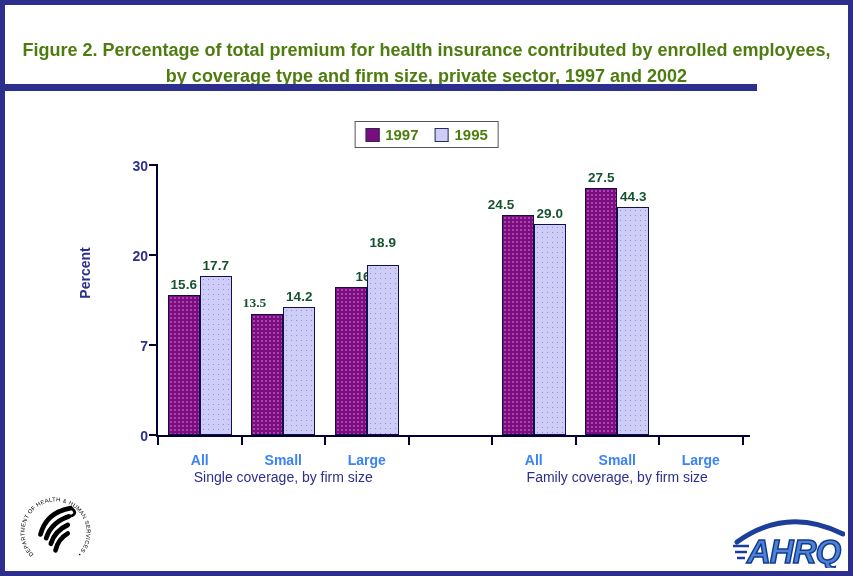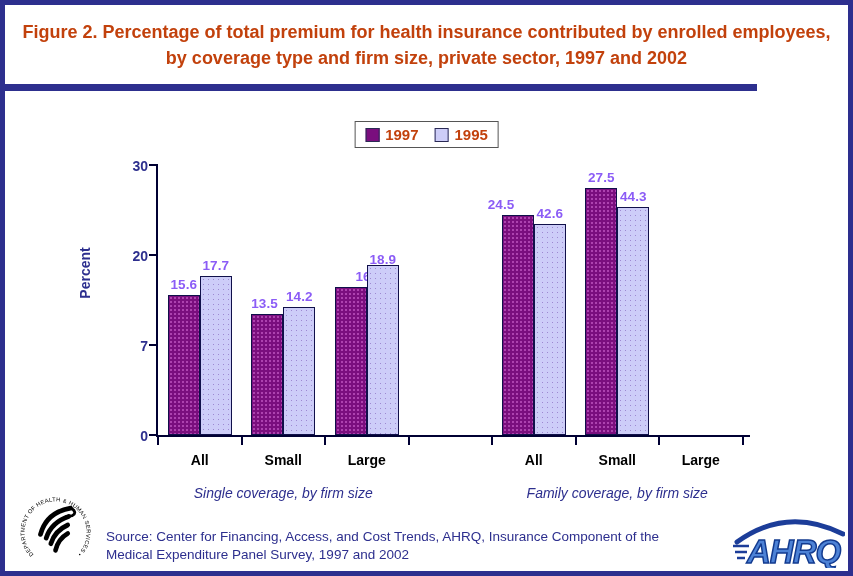--- a/index.html
+++ b/index.html
@@ -2,33 +2,33 @@
 <html><head>
 <meta charset="utf-8">
 <style>
   html,body{margin:0;padding:0;background:#ffffff;}
   .page{
     position:relative;width:853px;height:576px;box-sizing:border-box;
     border:5px solid #2d2f8e;background:#ffffff;overflow:hidden;
     font-family:"Liberation Sans",sans-serif;
   }
   .title{
-    margin:14px 6px 0 6px;text-align:center;font-weight:bold;font-size:18px;
-    line-height:1.45;color:#c2410c;
+    margin:32px 6px 0 6px;text-align:center;font-weight:bold;font-size:18px;
+    line-height:1.45;color:#4d7c0f;
   }
   .divider{position:absolute;left:0;top:79px;width:752px;height:7px;background:#2d2f8e;}
   .legend{
     position:absolute;top:116px;left:50%;transform:translateX(-50%);
     display:flex;align-items:center;gap:6px;background:#fff;
     border:1px solid #555;padding:4px 10px;
   }
   .swatch{display:inline-block;width:12px;height:12px;border:1px solid #2a2a55;}
   .s1997{background:#7a0e7e;}
   .s2002{background:#cdcdf8;}
-  .legend-label{font-weight:bold;font-size:15px;color:#c2410c;}
+  .legend-label{font-weight:bold;font-size:15px;color:#4d7c0f;}
   .legend-label.first{margin-right:10px;}
   .ylabel{
     position:absolute;left:80px;top:268px;transform:translate(-50%,-50%) rotate(-90deg);
     font-weight:bold;font-size:14px;color:#2d2f8e;white-space:nowrap;
   }
   .plot{
     position:absolute;left:151px;top:160px;width:592px;height:270px;
     border-left:2px solid #000033;border-bottom:2px solid #000033;
   }
   .col{position:absolute;top:0;height:100%;}
@@ -38,33 +38,33 @@
     background-image:radial-gradient(rgba(235,130,235,0.45) 0.8px, transparent 0.9px);
     background-size:4px 4px;
   }
   .bar.b1{
     background-color:#cdcdf8;
     background-image:radial-gradient(rgba(110,70,170,0.5) 0.8px, transparent 0.9px);
     background-size:5px 5px;
   }
   .bar-value{
     position:absolute;transform:translateX(-50%);font-weight:bold;font-size:13.5px;
-    color:#8b5cf6;white-space:nowrap;
+    color:#14532d;white-space:nowrap;
   }
   .xtick{position:absolute;width:2px;height:8px;bottom:-10px;background:#000033;}
   .ytick{position:absolute;width:9px;height:2px;left:-9px;background:#000033;}
   .ytick-label{
     position:absolute;left:-50px;width:40px;text-align:right;
     font-weight:bold;font-size:14px;color:#2d2f8e;
   }
   .xlabels,.grouplabels{position:absolute;left:153px;width:592px;height:18px;}
   .xlabels{top:447px;}
-  .grouplabels{top:480px;font-style:italic;}
+  .grouplabels{top:464px;}
   .cat-label{
-    position:absolute;transform:translateX(-50%);font-weight:bold;font-size:14px;color:#000000;
+    position:absolute;transform:translateX(-50%);font-weight:bold;font-size:14px;color:#3b82f6;
     white-space:nowrap;
   }
   .group-label{
     position:absolute;transform:translateX(-50%);font-size:14px;color:#2d2f8e;white-space:nowrap;
   }
   .hhs{position:absolute;left:12px;top:489px;}
   .source{
     position:absolute;left:101px;top:523px;width:640px;
     font-size:13.5px;line-height:1.35;color:#2d2f8e;
   }
@@ -106,35 +106,35 @@
       <div class="xtick" style="left: 500px;"></div>
       <div class="xtick" style="left: 583.5px;"></div>
       <div class="col" style="left: 0px; width: 83.5px;">
         <div class="bar b0" style="left: 9.75px; width: 32px; height: 140.4px;"></div>
         <div class="bar-value" style="left: 25.75px; bottom: 143.4px;">15.6</div>
         <div class="bar b1" style="left: 41.75px; width: 32px; height: 159.3px;"></div>
         <div class="bar-value" style="left: 57.75px; bottom: 162.3px;">17.7</div>
       </div>
       <div class="col" style="left: 83.5px; width: 83.5px;">
         <div class="bar b0" style="left: 9.75px; width: 32px; height: 121.5px;"></div>
-        <div class="bar-value" style="left: 23px; bottom: 124.5px;">13.5</div>
+        <div class="bar-value" style="left: 13px; bottom: 124.5px; font-family: Liberation Serif, serif;">13.5</div>
         <div class="bar b1" style="left: 41.75px; width: 32px; height: 127.8px;"></div>
         <div class="bar-value" style="left: 57.75px; bottom: 130.8px;">14.2</div>
       </div>
       <div class="col" style="left: 167px; width: 83.5px;">
         <div class="bar b0" style="left: 9.75px; width: 32px; height: 147.6px;"></div>
         <div class="bar-value" style="left: 25.75px; bottom: 150.6px; margin-left: 18px;">16.4</div>
         <div class="bar b1" style="left: 41.75px; width: 32px; height: 170.1px;"></div>
-        <div class="bar-value" style="left: 57.75px; bottom: 168px;">18.9</div>
+        <div class="bar-value" style="left: 57.75px; bottom: 185px;">18.9</div>
       </div>
       <div class="col" style="left: 334px; width: 83.5px;">
         <div class="bar b0" style="left: 9.75px; width: 32px; height: 220.5px;"></div>
         <div class="bar-value" style="left: 9px; bottom: 223.5px;">24.5</div>
         <div class="bar b1" style="left: 41.75px; width: 32px; height: 211.5px;"></div>
-        <div class="bar-value" style="left: 57.75px; bottom: 214.5px;">42.6</div>
+        <div class="bar-value" style="left: 57.75px; bottom: 214.5px;">29.0</div>
       </div>
       <div class="col" style="left: 417.5px; width: 83.5px;">
         <div class="bar b0" style="left: 9.75px; width: 32px; height: 247.5px;"></div>
         <div class="bar-value" style="left: 25.75px; bottom: 250.5px;">27.5</div>
         <div class="bar b1" style="left: 41.75px; width: 32px; height: 227.7px;"></div>
         <div class="bar-value" style="left: 57.75px; bottom: 230.7px;">44.3</div>
       </div>
     </div>
 
   <div class="xlabels" id="xlabels">
@@ -159,24 +159,20 @@
     </text>
     <g fill="none" stroke="#000000" stroke-linecap="round">
       <path d="M57 15 C40 18 29 28 25 43" stroke-width="5"></path>
       <path d="M55 24 C43 28 35 35 31 47" stroke-width="5"></path>
       <path d="M54 33 C45 37 39 43 36 53" stroke-width="5"></path>
       <path d="M54 42 C47 46 43 51 41 60" stroke-width="5"></path>
       <path d="M57 15 C62 17 63 21 59 23 L52 24" stroke-width="3"></path>
     </g>
   </svg>
 
-  <div class="source">
-    <div>Source: Center for Financing, Access, and Cost Trends, AHRQ, Insurance Component of the</div>
-    <div>Medical Expenditure Panel Survey, 1997 and 2002</div>
-  </div>
 
   <svg class="ahrq" width="112" height="58" viewBox="0 0 112 58">
     <path d="M4 32 Q54 -4 110 24" fill="none" stroke="#1c3d99" stroke-width="5" stroke-linecap="round"></path>
     <g stroke="#1c3d99" stroke-width="2.5">
       <line x1="0" y1="36" x2="16" y2="36"></line>
       <line x1="2" y1="42" x2="14" y2="42"></line>
       <line x1="4" y1="48" x2="12" y2="48"></line>
     </g>
     <text x="14" y="53" font-style="italic" font-weight="bold" font-size="33" letter-spacing="-1" fill="#4d82d6" stroke="#123a8f" stroke-width="1.5" style="font-family:'Liberation Sans',sans-serif">AHRQ</text>
   </svg>

